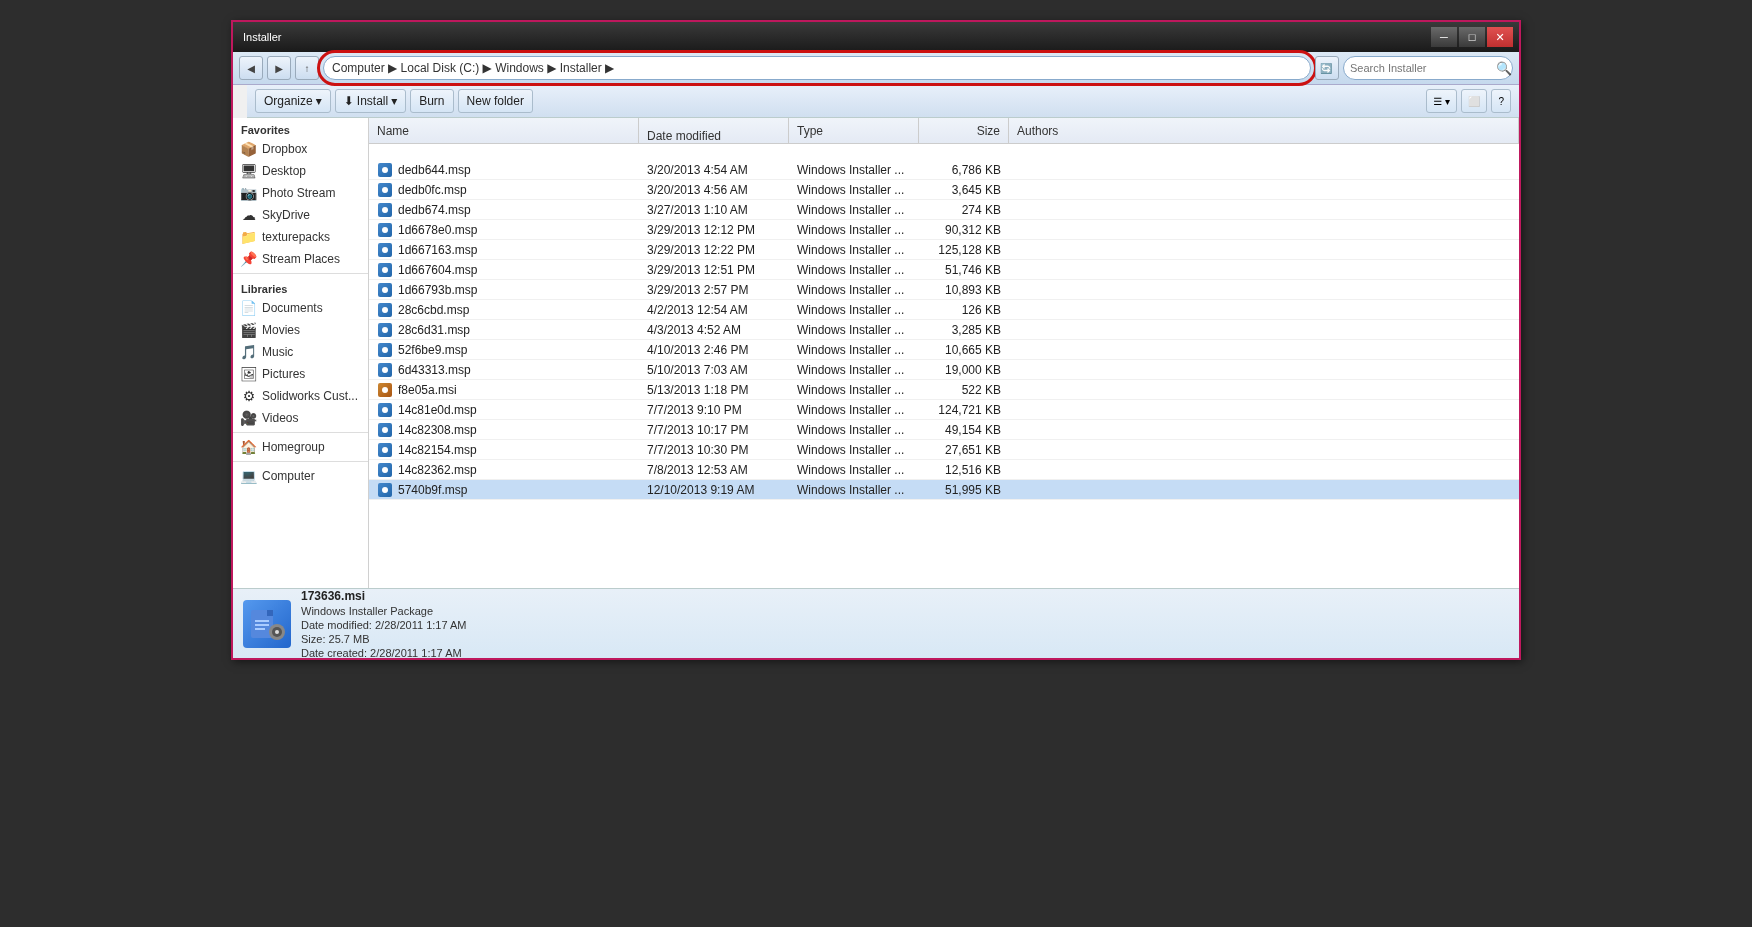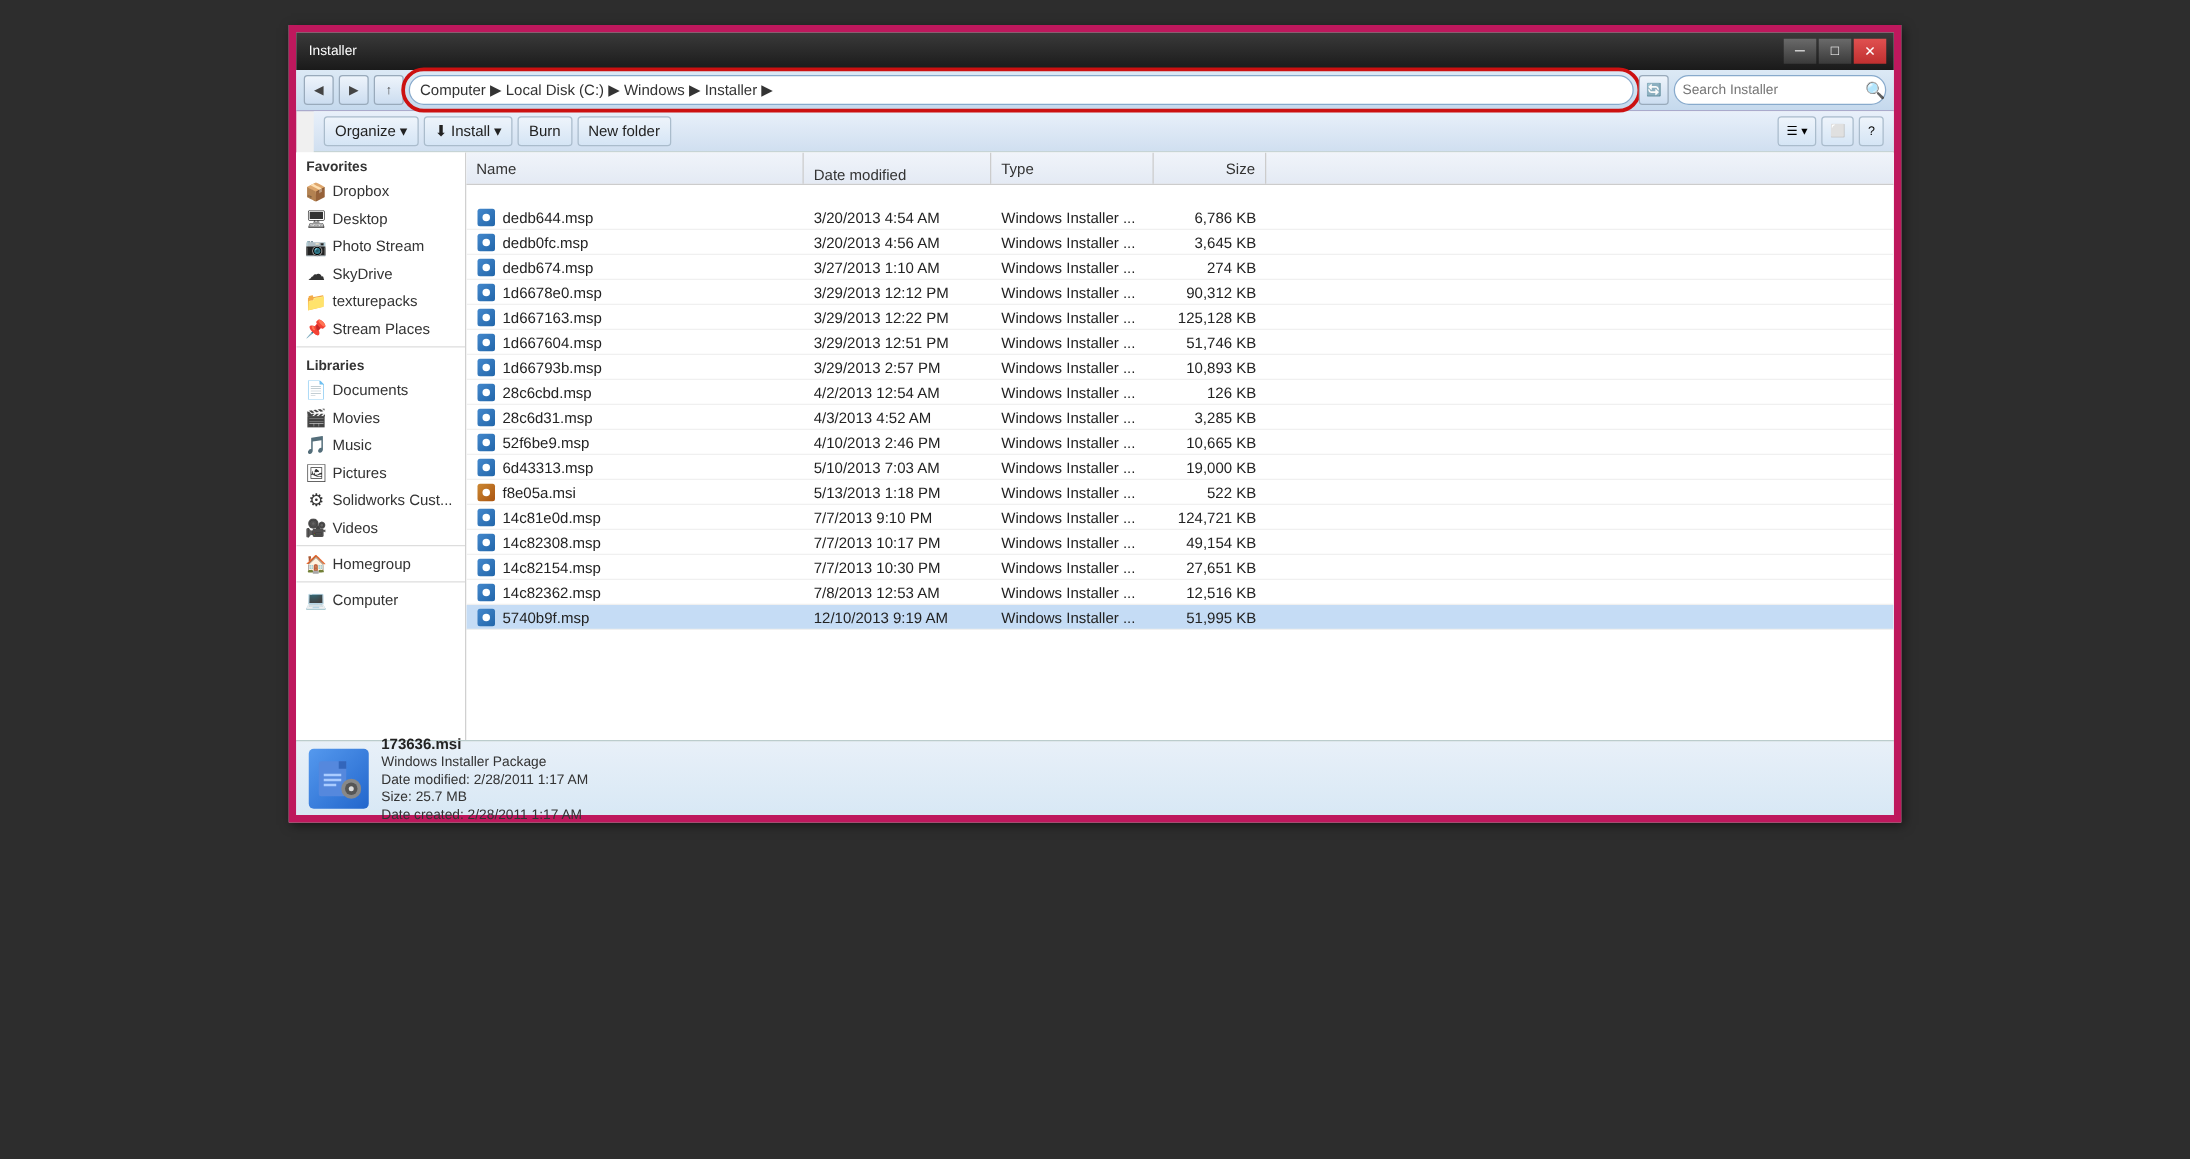--- a/index.html
+++ b/index.html
@@ -8,21 +8,21 @@
       font-family: 'Segoe UI', Tahoma, Geneva, Verdana, sans-serif;
       font-size: 12px;
       display: flex;
       justify-content: center;
       align-items: flex-start;
       padding: 20px;
     }
     .window {
       width: 1290px;
       background: #f0f0f0;
-      border: 6px solid #be185d;
+      border: 2px solid #be185d;
       box-shadow: 2px 2px 8px rgba(0,0,0,0.5);
     }
     
     .title-bar {
       background: linear-gradient(to bottom, #3a3a3a, #1a1a1a);
       height: 30px;
       display: flex;
       align-items: center;
       justify-content: space-between;
       padding: 0 6px;
@@ -322,21 +322,21 @@
     .sidebar::-webkit-scrollbar-track { background: #f0f0f0; }
     .sidebar::-webkit-scrollbar-thumb { background: #c0c0c0; }
     
     .status-bar {
       background: linear-gradient(to bottom, #e8f0f8, #d8e8f5);
       border-top: 1px solid #bcc;
       padding: 6px 10px;
       display: flex;
       align-items: center;
       gap: 10px;
-      height: 60px;
+      height: 70px;
     }
     .status-icon {
       width: 48px;
       height: 48px;
       flex-shrink: 0;
       background: linear-gradient(135deg, #5599ee, #2266cc);
       border-radius: 4px;
       display: flex;
       align-items: center;
       justify-content: center;
@@ -494,20 +494,23 @@
         </div>
         <div class="col-header col-date">
           <span>Date modified</span>
         </div>
         <div class="col-header col-type">
           <span>Type</span>
         </div>
         <div class="col-header col-size">
           <span>Size</span>
         </div>
+        <div class="col-header col-authors">
+          <span>Authors</span>
+        </div>
       </div>
 
       <div class="file-list-scroll">
         <div id="file-rows-container">
             <div class="file-row">
       <div class="file-cell name">
         <div class="file-icon">
                   <div class="msp-icon"></div>
                 </div>
         <span>dedb644.msp</span>

